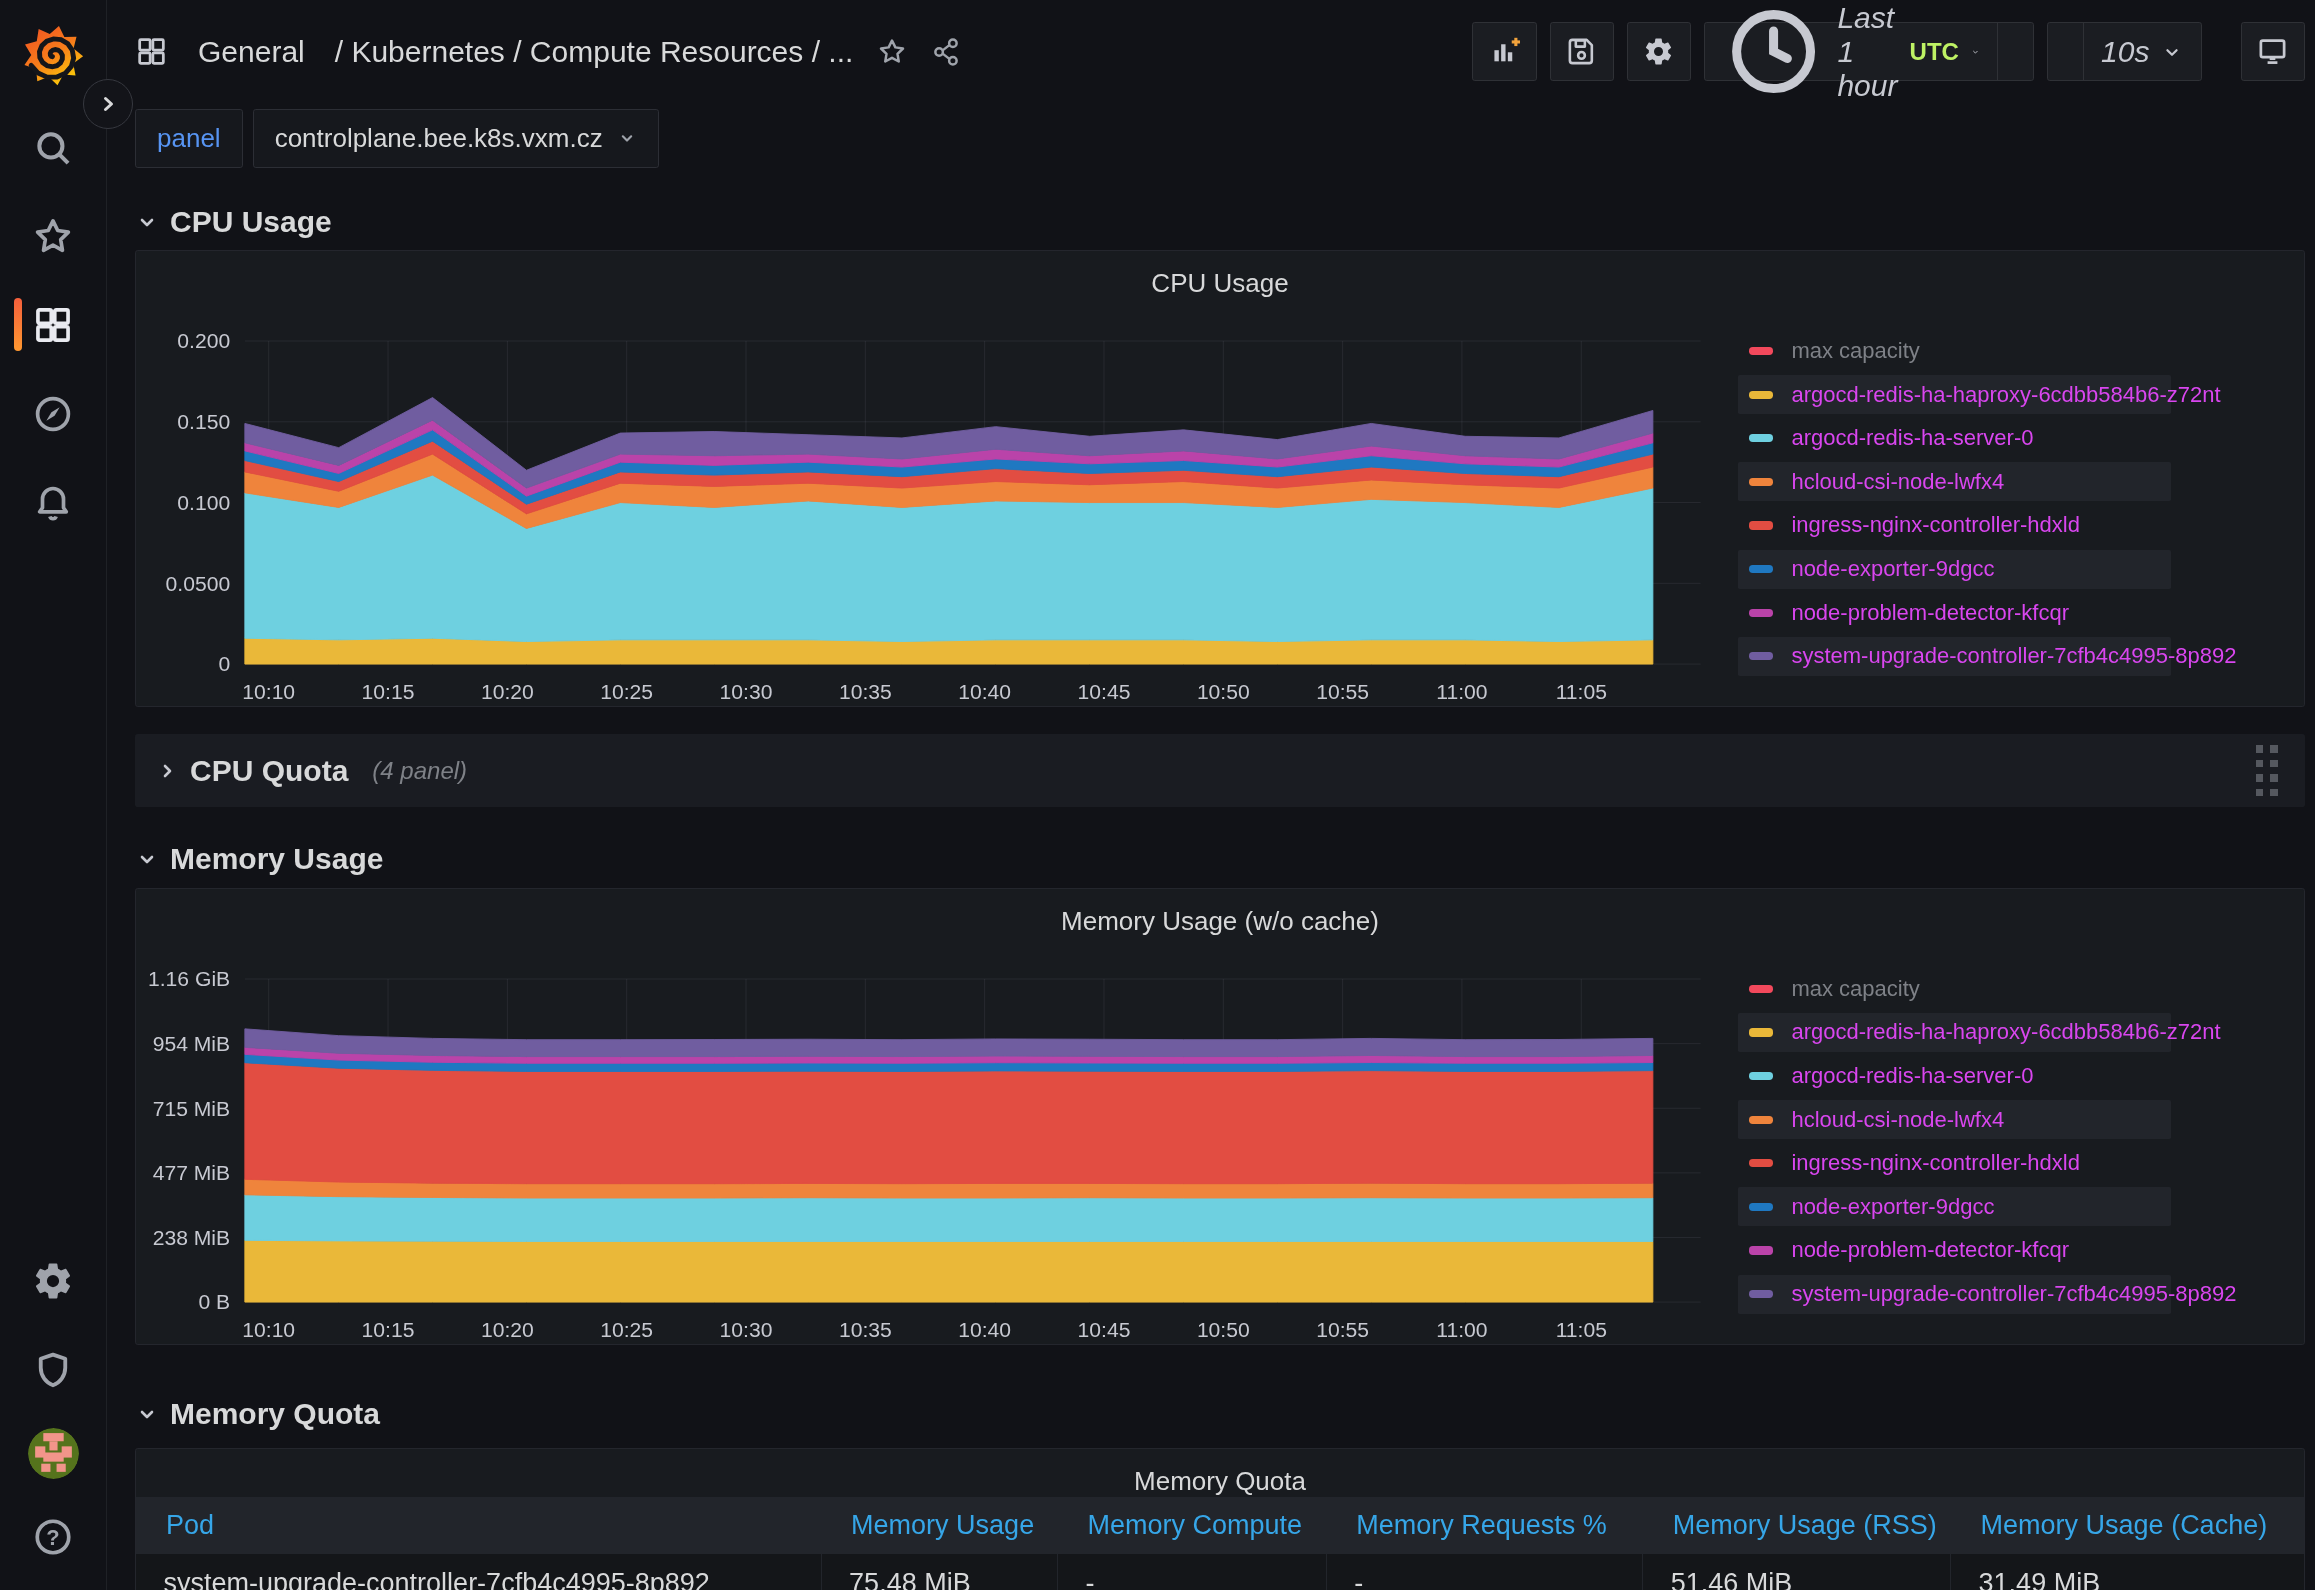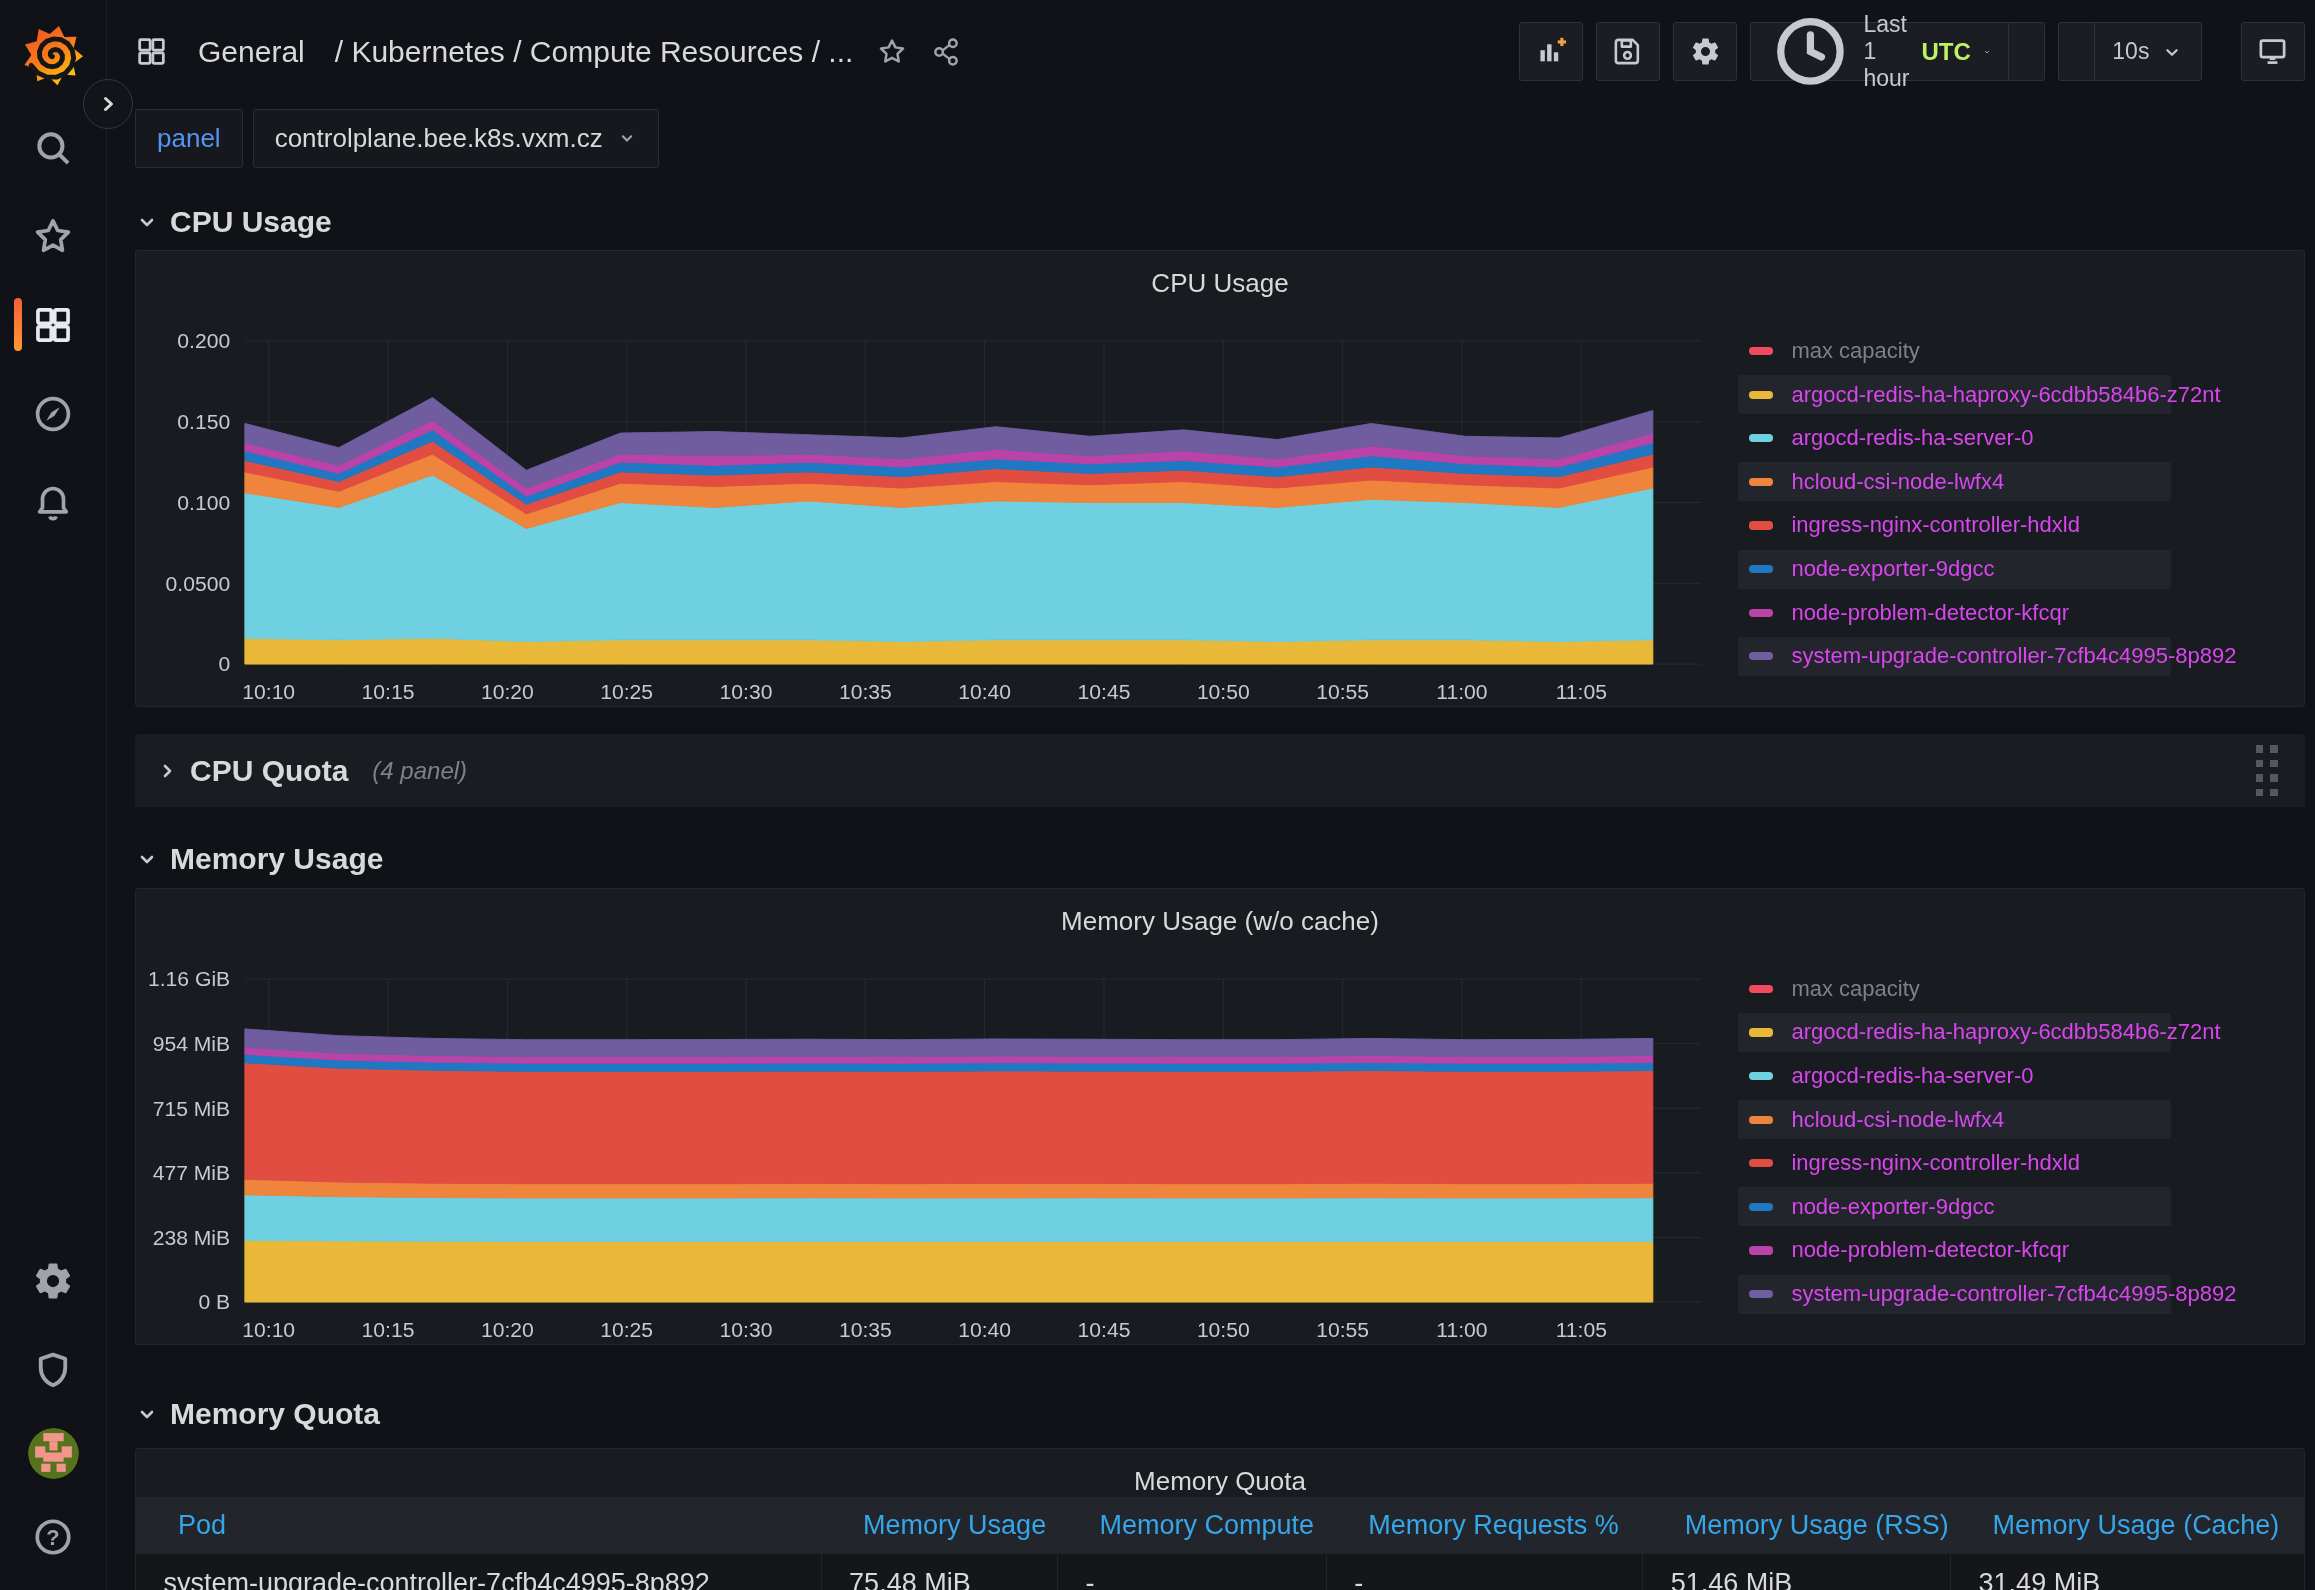--- a/index.html
+++ b/index.html
@@ -30,21 +30,21 @@
   .crumb-text{font-size:30px;color:#d8d9da;white-space:nowrap;}
   .crumb-actions{display:flex;align-items:center;gap:24px;margin-left:24px;color:#9fa3ab;}
   .crumb-actions svg{width:30px;height:30px;cursor:pointer;}
   .toolbar{margin-left:auto;display:flex;align-items:center;gap:13px;}
   .tbtn{height:59px;min-width:64px;padding:0 15.6px;border:0.9px solid #2f3136;border-radius:2.8px;background:#1b1d22;
         display:flex;align-items:center;justify-content:center;color:#c7c9d1;cursor:pointer;}
   .tbtn svg{width:31px;height:31px;}
   .tgroup{display:flex;align-items:stretch;border:0.9px solid #2f3136;border-radius:2.8px;background:#1b1d22;height:59px;}
   .tgroup .seg{display:flex;align-items:center;gap:12px;padding:0 17.4px;cursor:pointer;color:#c7c9d1;}
   .tgroup .seg + .seg{border-left:0.9px solid #2f3136;}
-  .tg-label{font-size:23px;font-weight:500;}
+  .tg-label{font-size:30px;font-weight:500;font-style:italic;}
   .tg-utc{font-size:24px;font-weight:700;color:#bef264;}
   .kiosk{margin-left:26px;}
   
   .submenu{display:flex;align-items:center;gap:35px;padding:5.5px 11px 13px 27px;}
   .var{display:flex;gap:10px;}
   .var-box{height:59px;display:flex;align-items:center;padding:0 21px;border:0.9px solid #2c2e35;border-radius:2.8px;background:#16181d;font-size:26px;}
   .var-label{color:#5794f2;font-weight:500;}
   .var-value{color:#d8d9da;gap:14.7px;cursor:pointer;}
   .var-value svg{width:20px;height:20px;color:#9fa3ab;}
   
@@ -67,21 +67,21 @@
   .row-collapsed svg{width:24px;height:24px;color:#c7c9d1;}
   .row-collapsed .t{font-size:30px;font-weight:700;margin-left:11px;}
   .row-collapsed .meta{font-size:24px;font-style:italic;color:#7e8187;margin-left:24px;}
   .drag-dots{margin-left:auto;display:grid;grid-template-columns:repeat(2,7.3px);grid-auto-rows:7.3px;gap:7.3px;cursor:grab;}
   .drag-dots i{background:#55585f;display:block;}
   .hdr-mem{margin-top:31px;}
   .hdr-mq{margin-top:48px;}
   
   .table-panel{margin-top:13px;height:174px;overflow:hidden;}
   table.quota{width:100%;border-collapse:collapse;table-layout:fixed;}
-  table.quota th{height:57px;background:#22252b;color:#36a6e8;font-size:27px;font-weight:500;text-align:left;padding-left:42px;cursor:pointer;}
+  table.quota th{height:57px;background:#22252b;color:#36a6e8;font-size:27px;font-weight:500;text-align:left;padding-left:30px;cursor:pointer;}
   table.quota td{height:101px;background:#141619;color:#d8d9da;font-size:27px;text-align:left;
                  padding:14.7px 0 0 27.5px;vertical-align:top;}
   table.quota td + td{border-left:1.8px solid #22252b;}
   svg text{font-family:"Liberation Sans", sans-serif;}
 </style>
 </head>
 <body>
 
 <div class="app">
 

